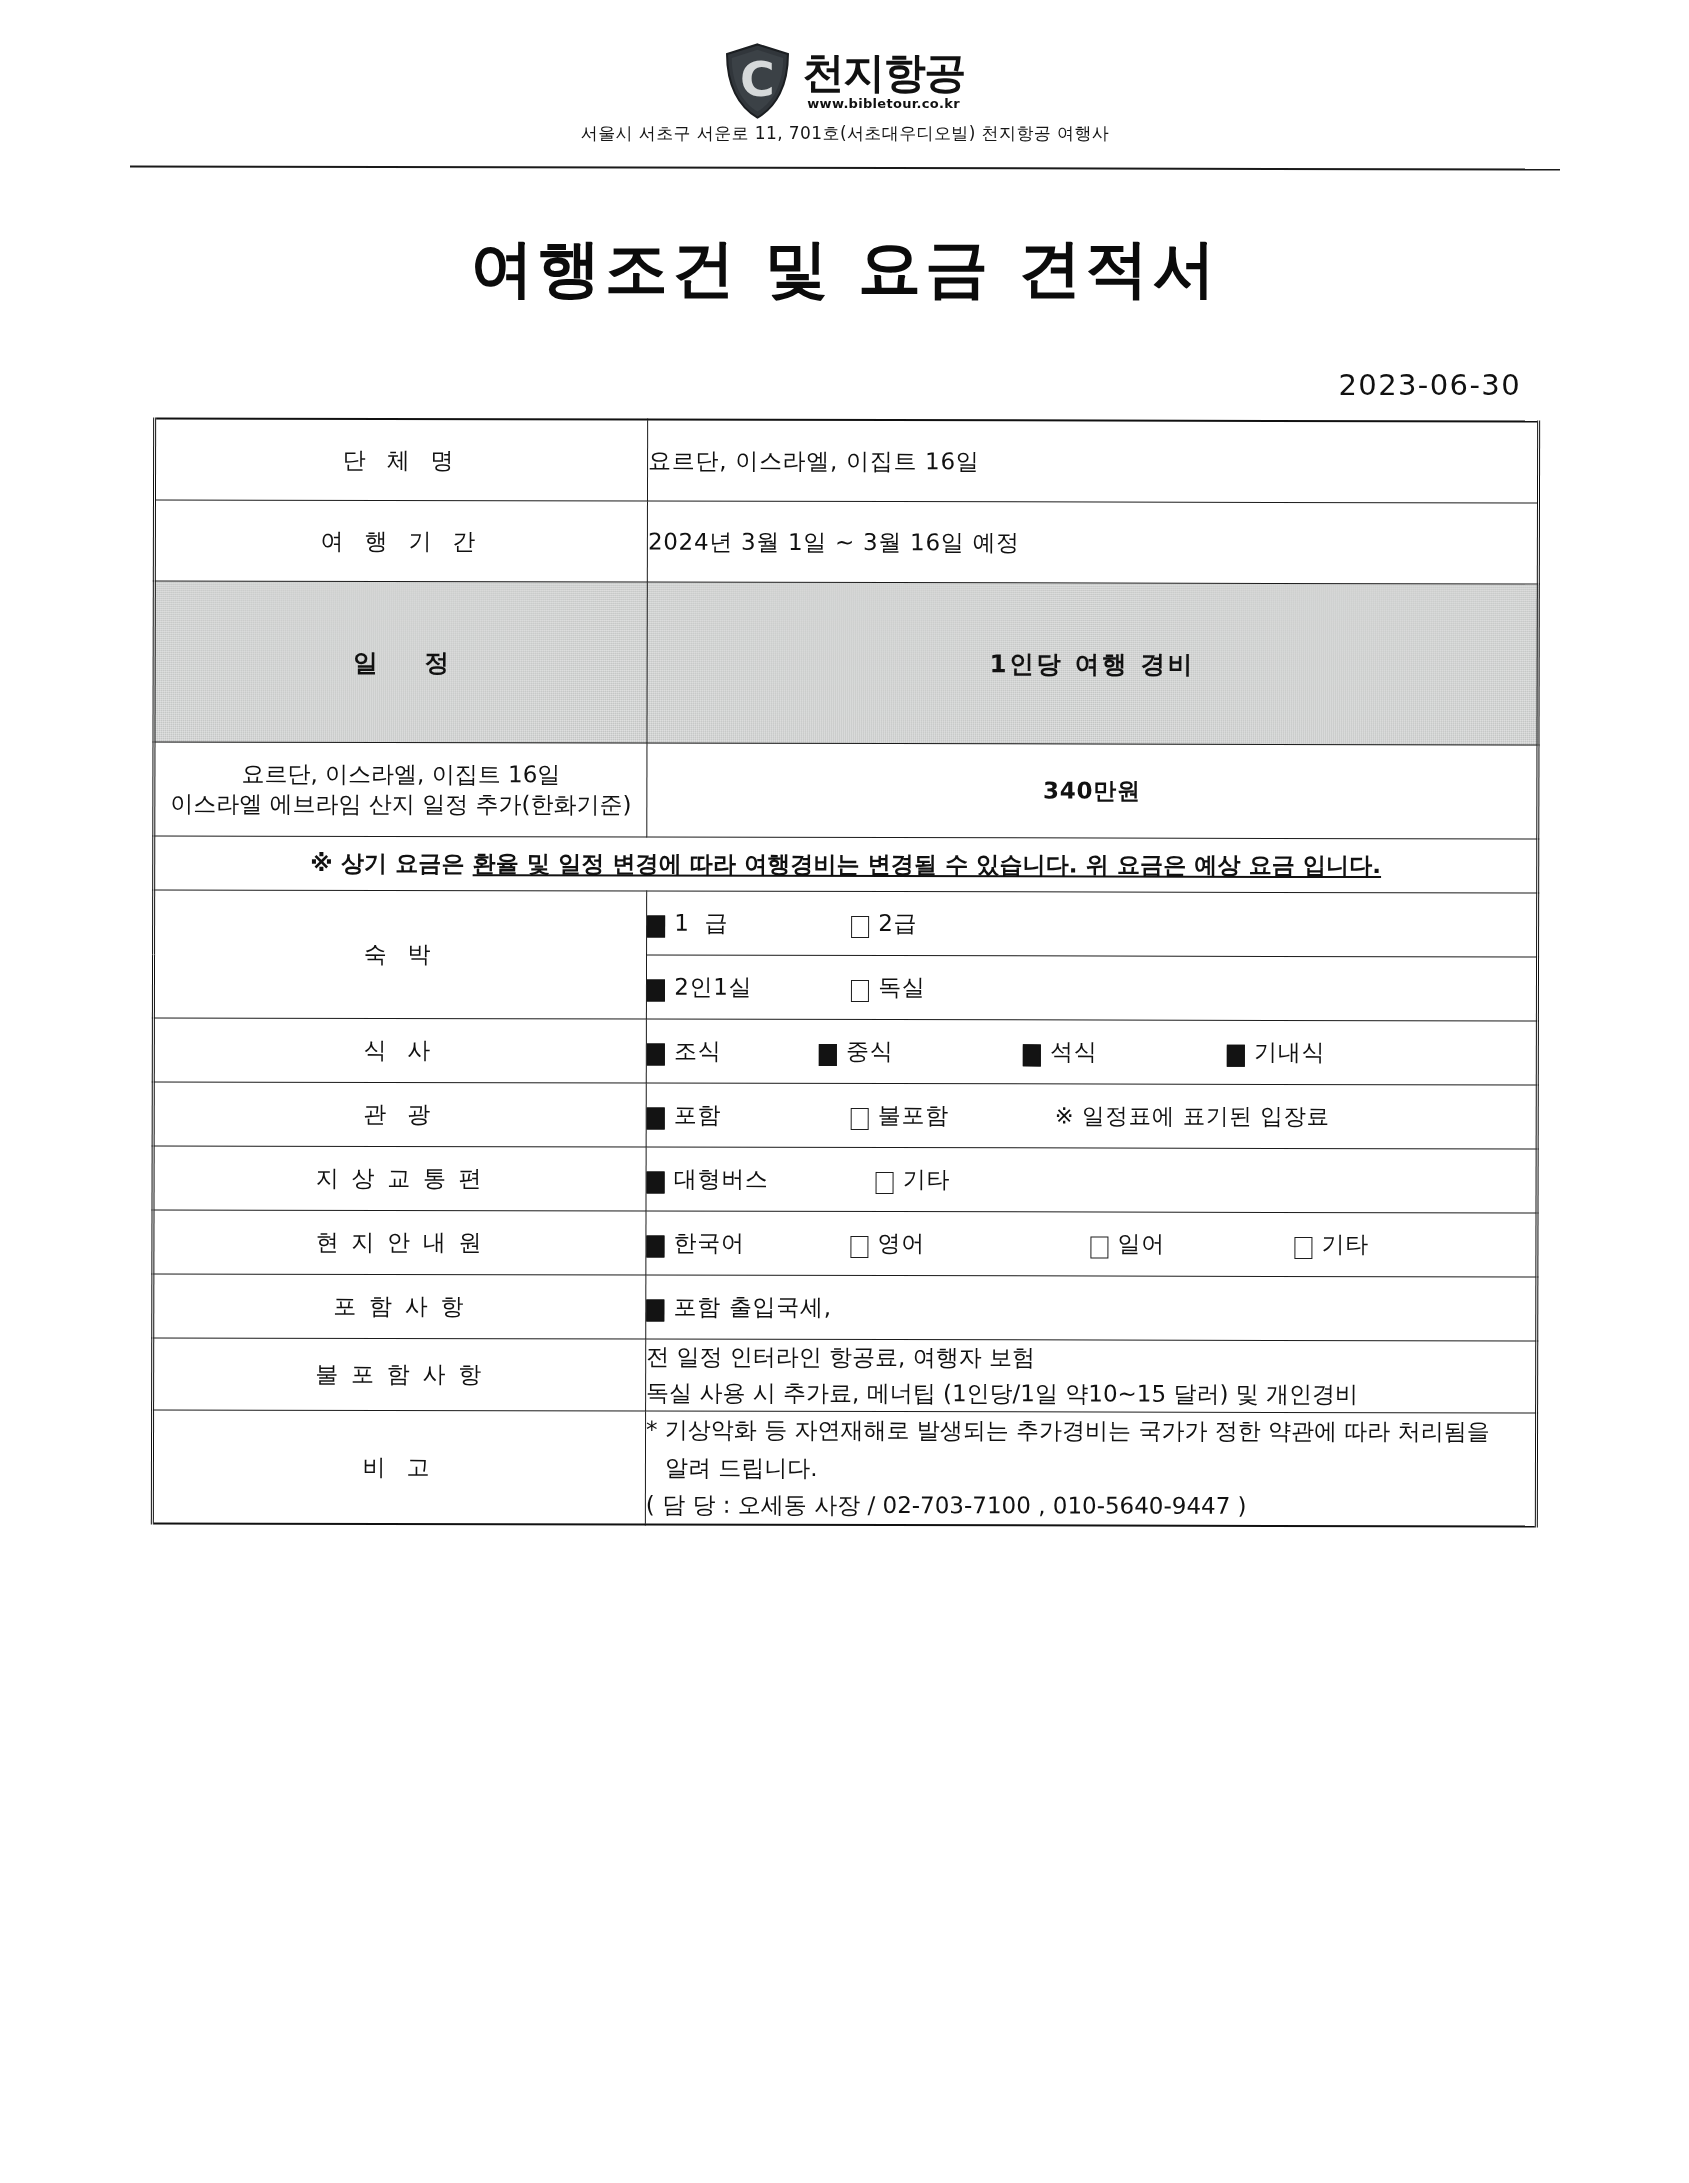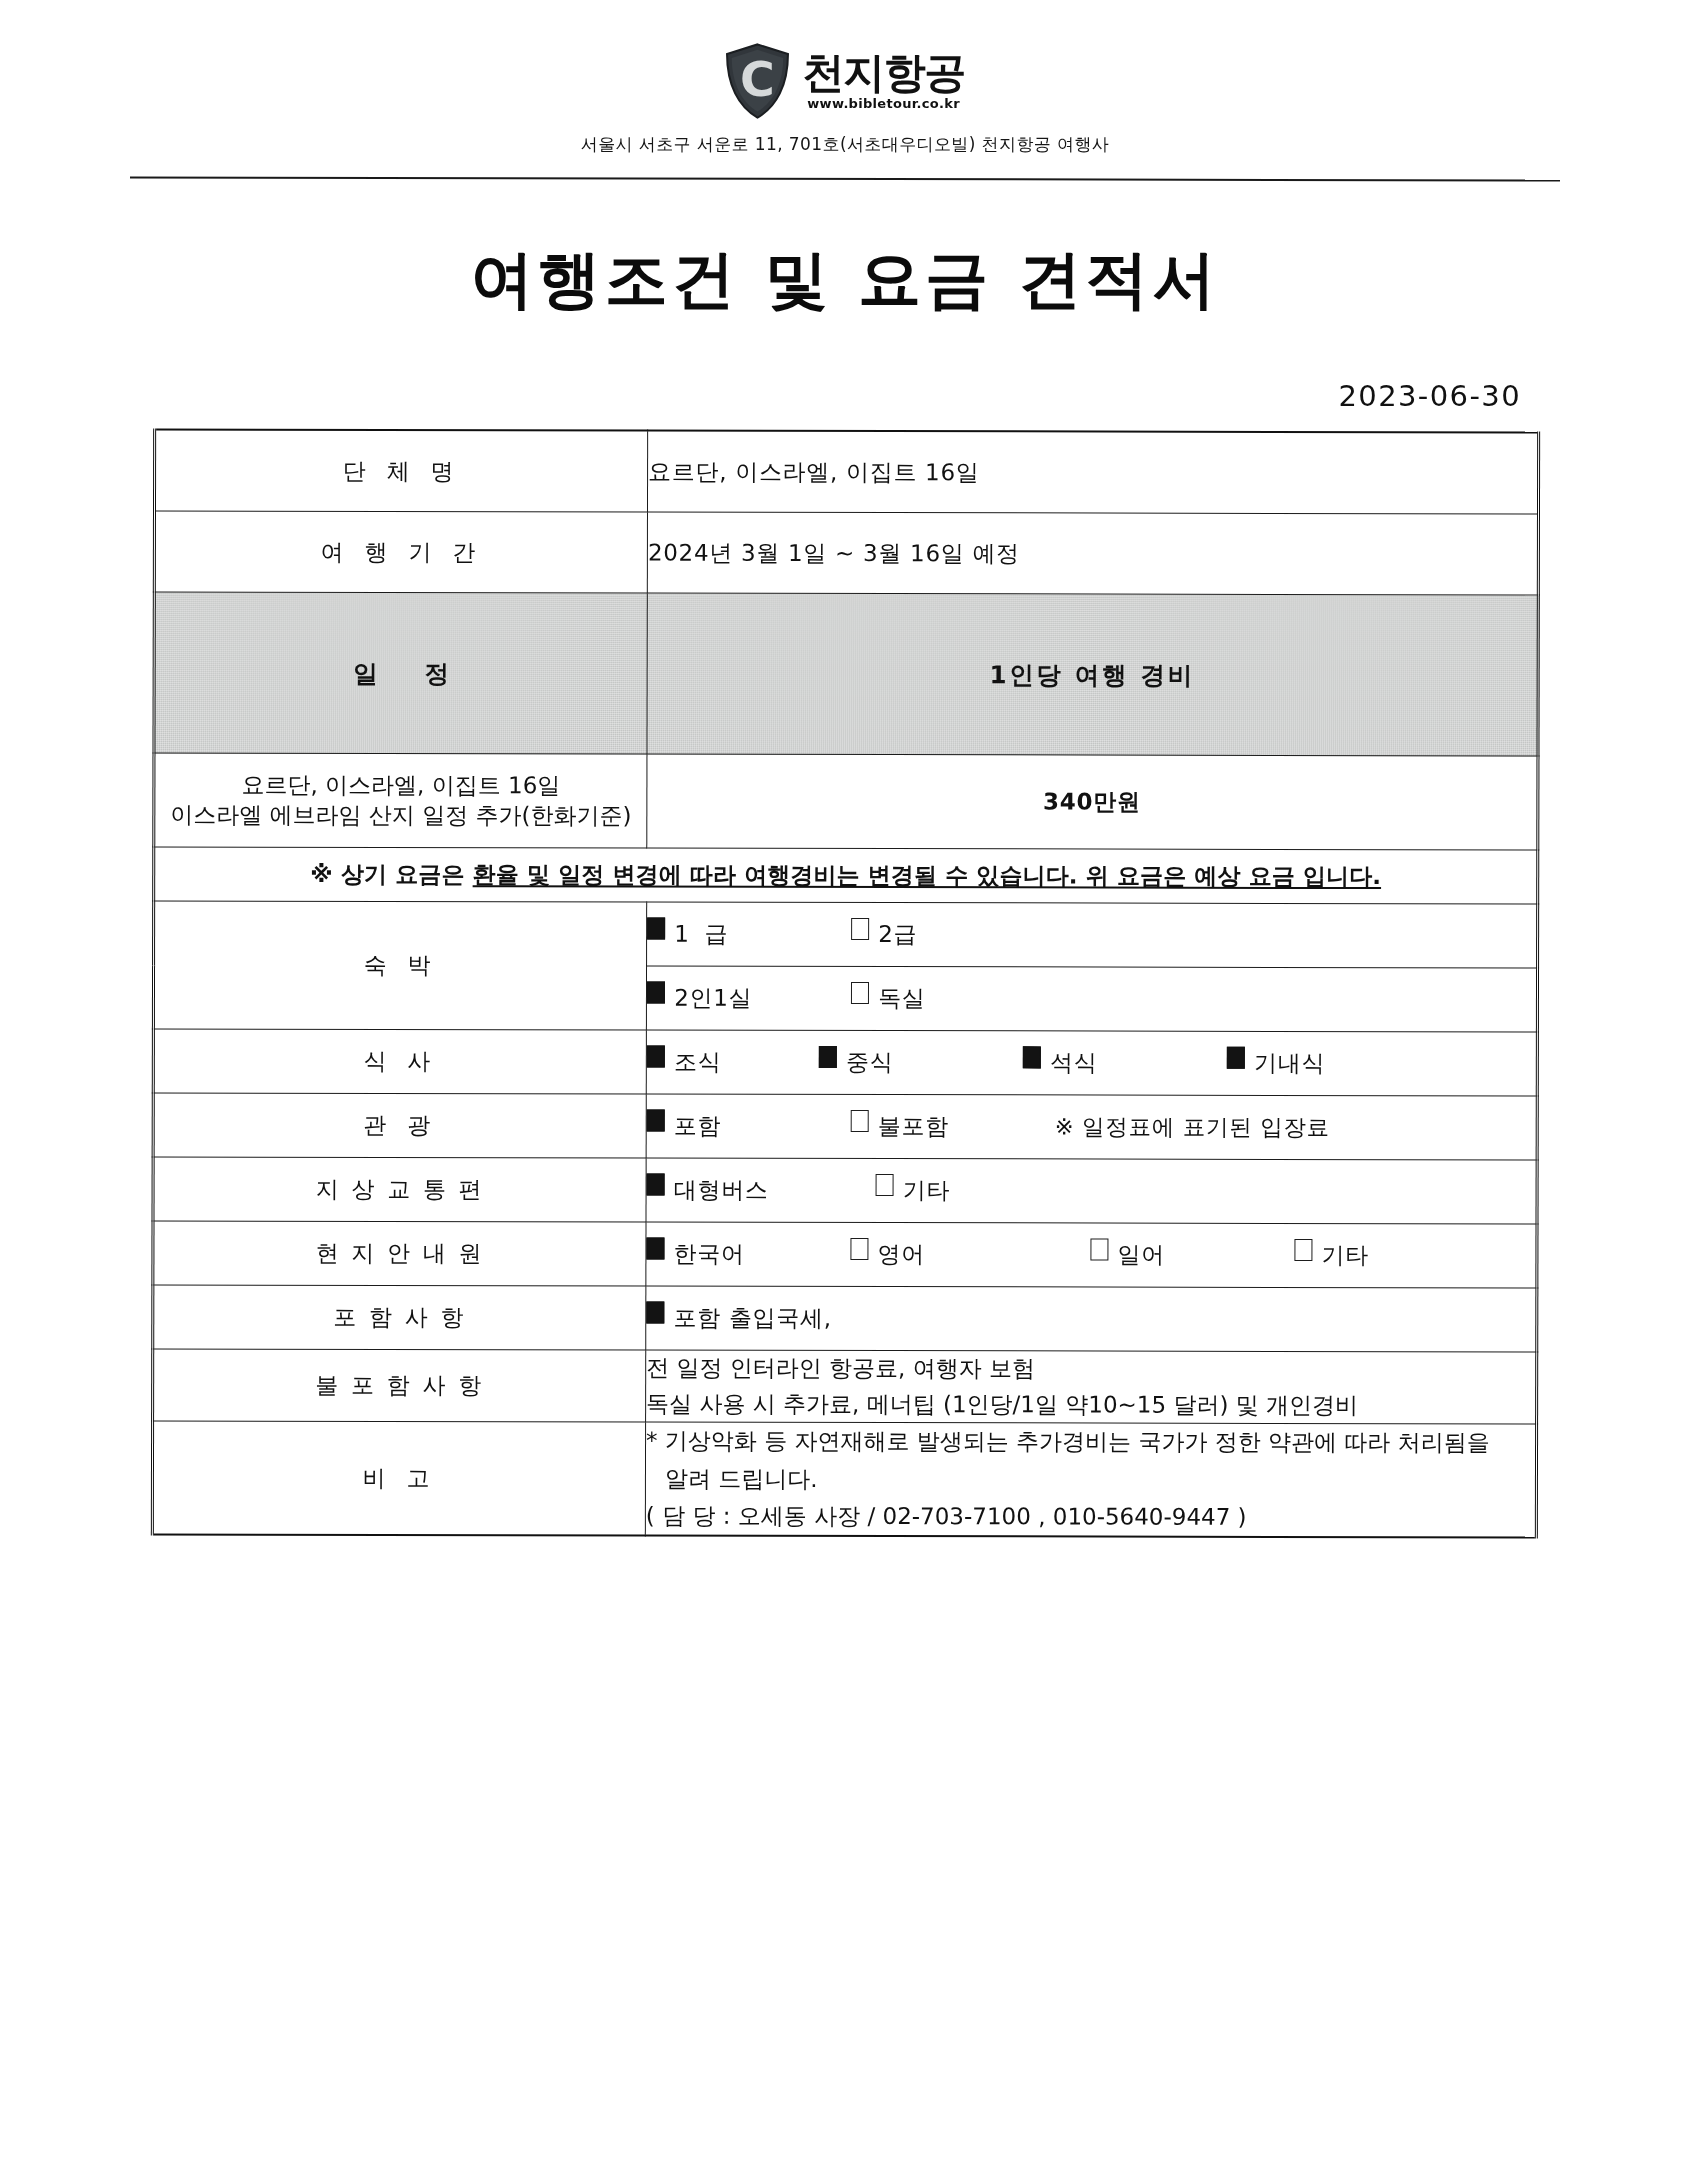--- a/index.html
+++ b/index.html
@@ -54,21 +54,21 @@
     font-size: 13px;
     font-weight: 700;
     letter-spacing: 0.3px;
     color: #111111;
     margin-top: 2.7px;
     font-family: "DejaVu Sans", "Liberation Sans", sans-serif;
   }
   .addr-line {
     font-size: 17px;
     letter-spacing: 0.4px;
-    margin-top: 11px;
+    margin-top: 0;
     color: #161616;
   }
   .site-line {
     font-size: 17.7px;
     letter-spacing: 0.4px;
     margin-top: 6.8px;
     color: #161616;
     font-family: "DejaVu Serif", "Liberation Serif", serif;
   }
   .rule {
@@ -176,21 +176,21 @@
   .opt-cell {
     height: 63px;
     padding-left: 20.4px;
   }
   .opts {
     display: flex;
     align-items: center;
   }
   .opt {
     display: inline-flex;
-    align-items: flex-start;
+    align-items: flex-end;
     gap: 9.5px;
     font-size: 23px;
     white-space: nowrap;
   }
   .box {
     display: inline-block;
     width: 15.7px;
     height: 20px;
     flex: none;
     position: relative;

